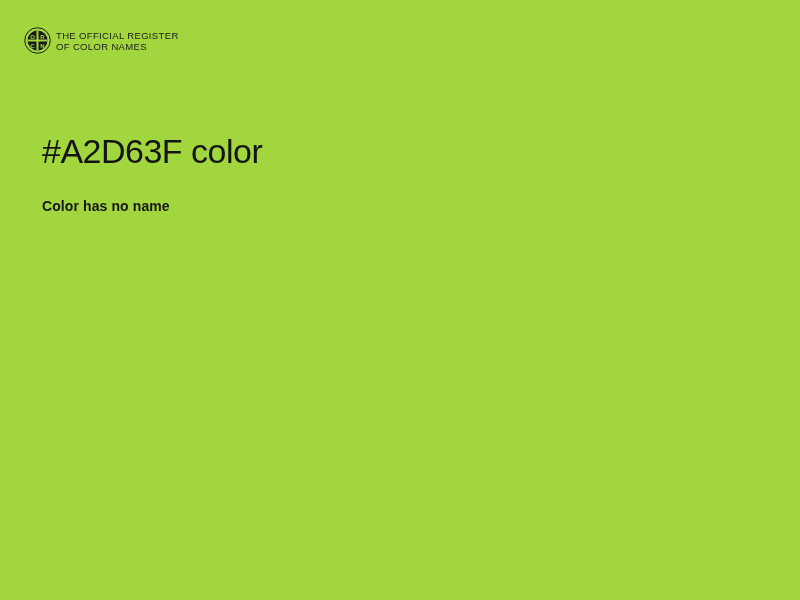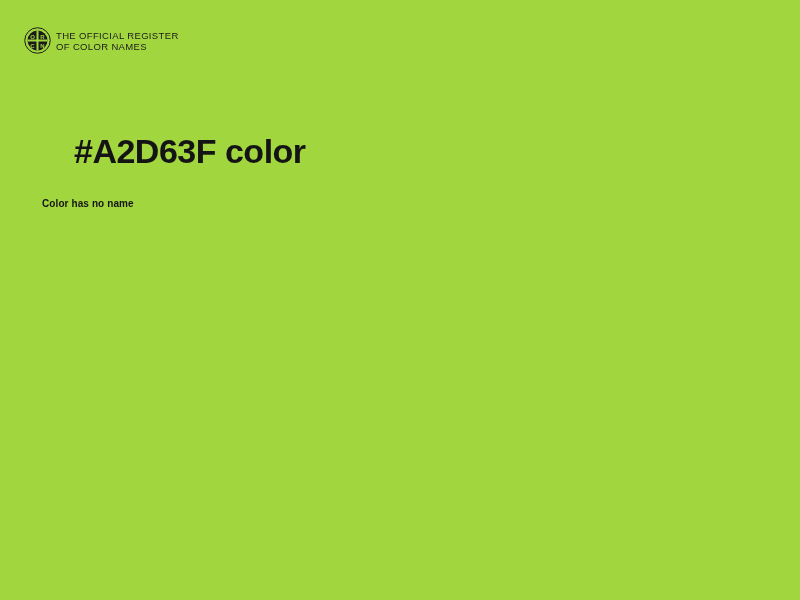--- a/index.html
+++ b/index.html
@@ -53,32 +53,31 @@
   
   .content {
     position: absolute;
     top: 130px;
     left: 42px;
   }
 
   .color-title {
     font-family: "Liberation Sans", sans-serif;
     font-size: 34px;
-    font-weight: 700;
+    font-weight: 400;
     letter-spacing: -0.5px;
     color: #141414;
     line-height: 42px;
     white-space: nowrap;
-    margin-left: 32px;
   }
 
   .color-subtitle {
     margin-top: 26px;
     font-family: "Liberation Sans", sans-serif;
-    font-size: 10px;
+    font-size: 14px;
     font-weight: 700;
     letter-spacing: 0.1px;
     color: #151515;
     white-space: nowrap;
   }
 </style>
 </head>
 <body style="background: rgb(162, 214, 63);">
 
 <div class="brand">

